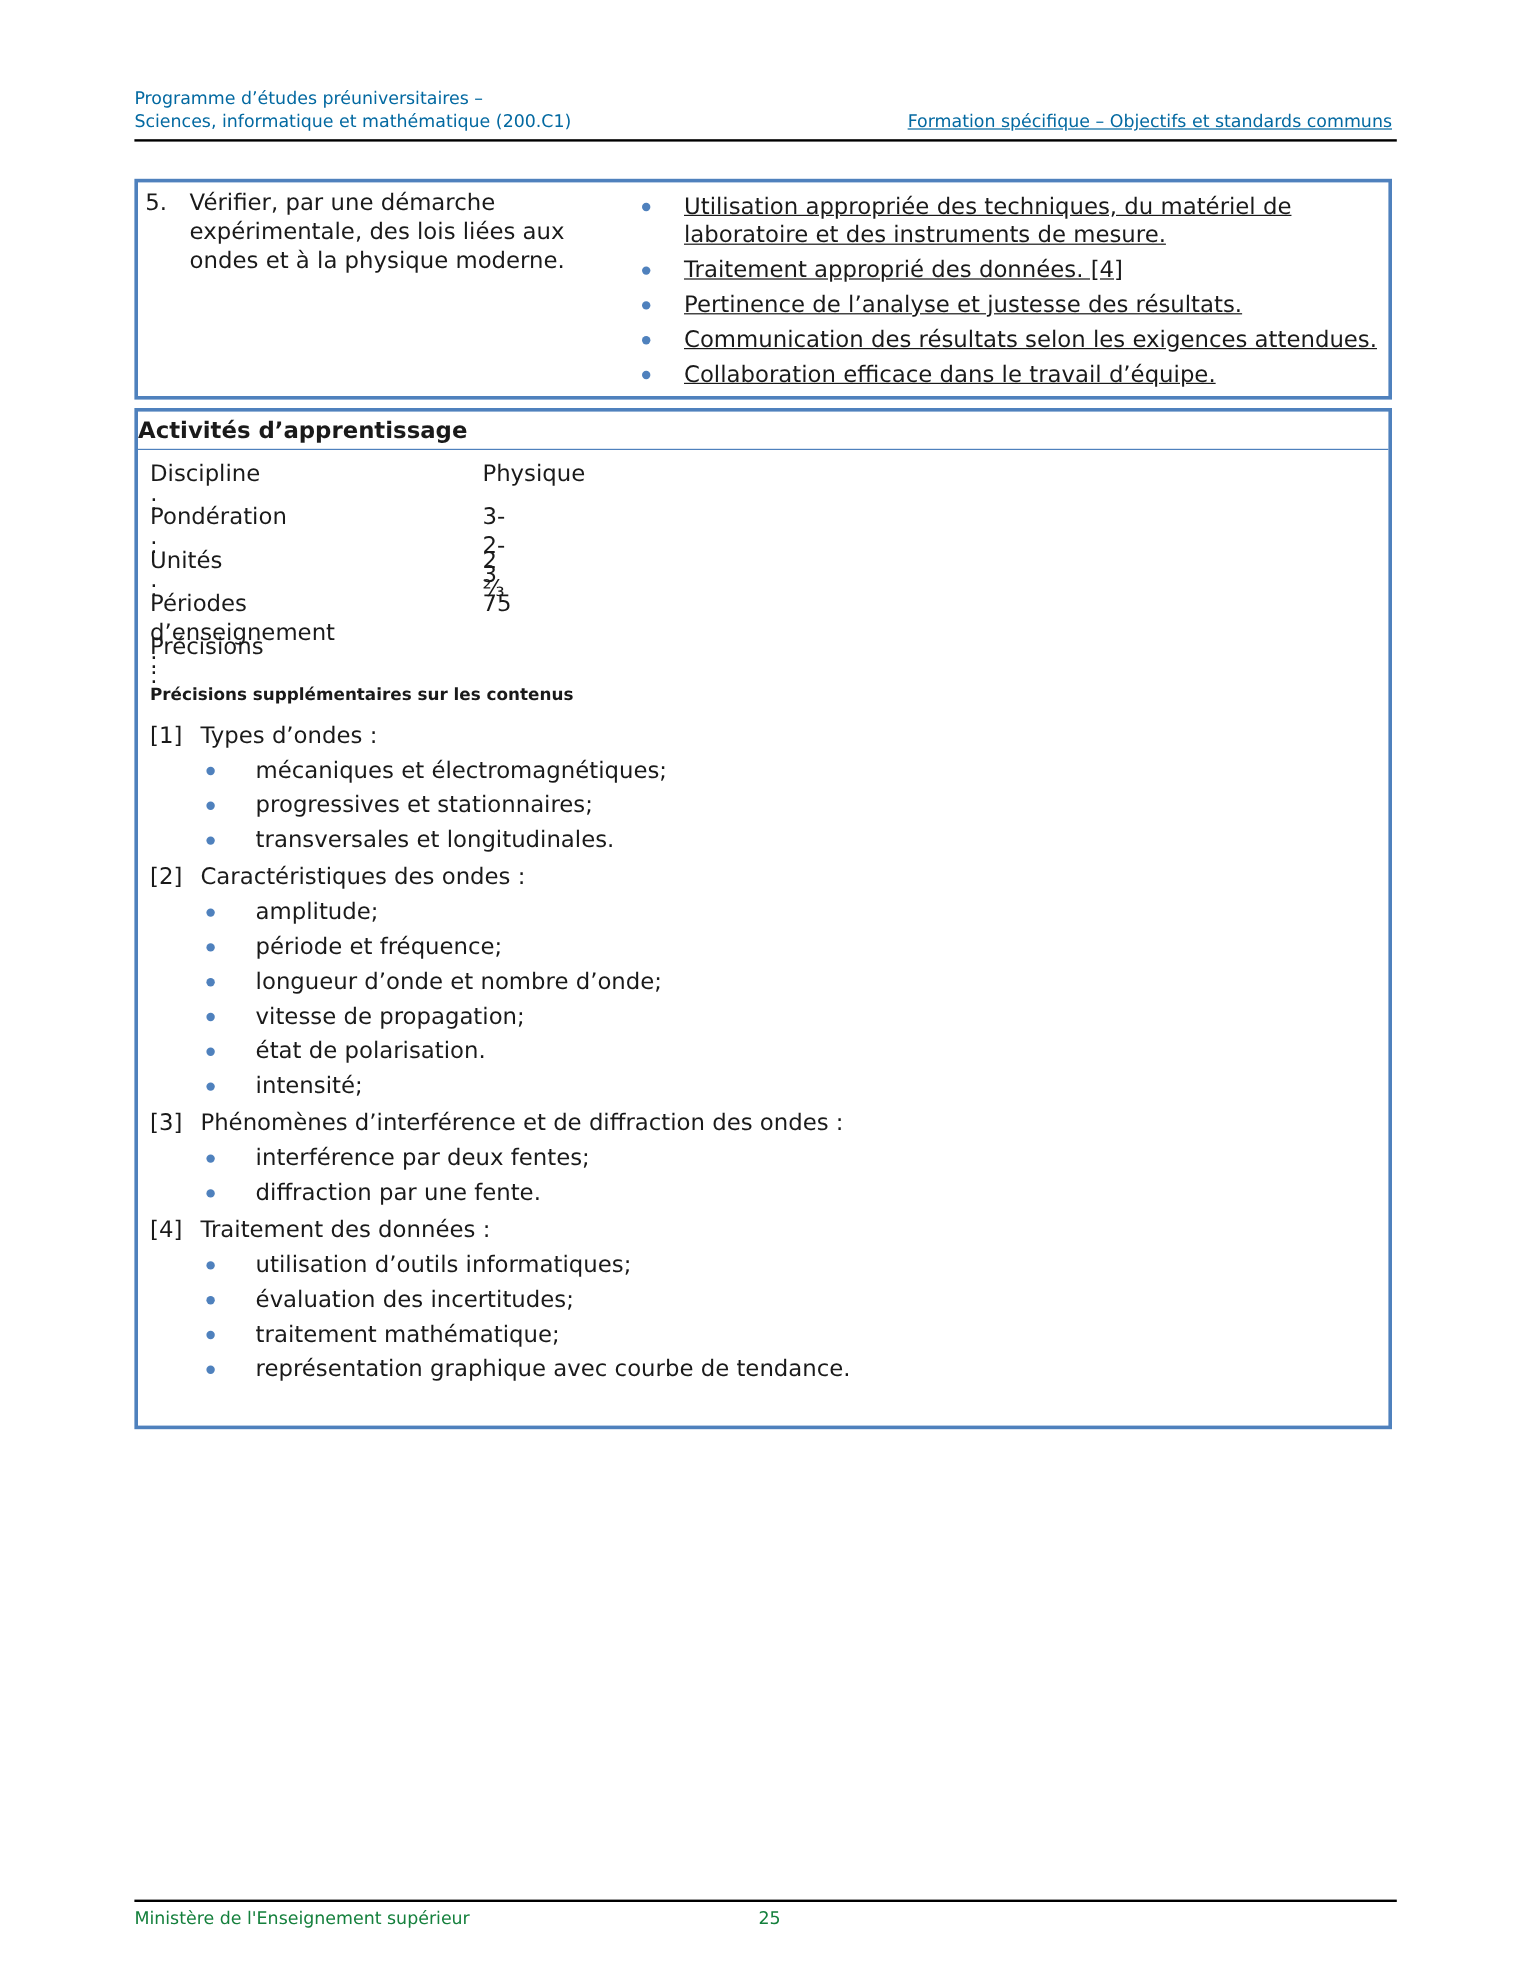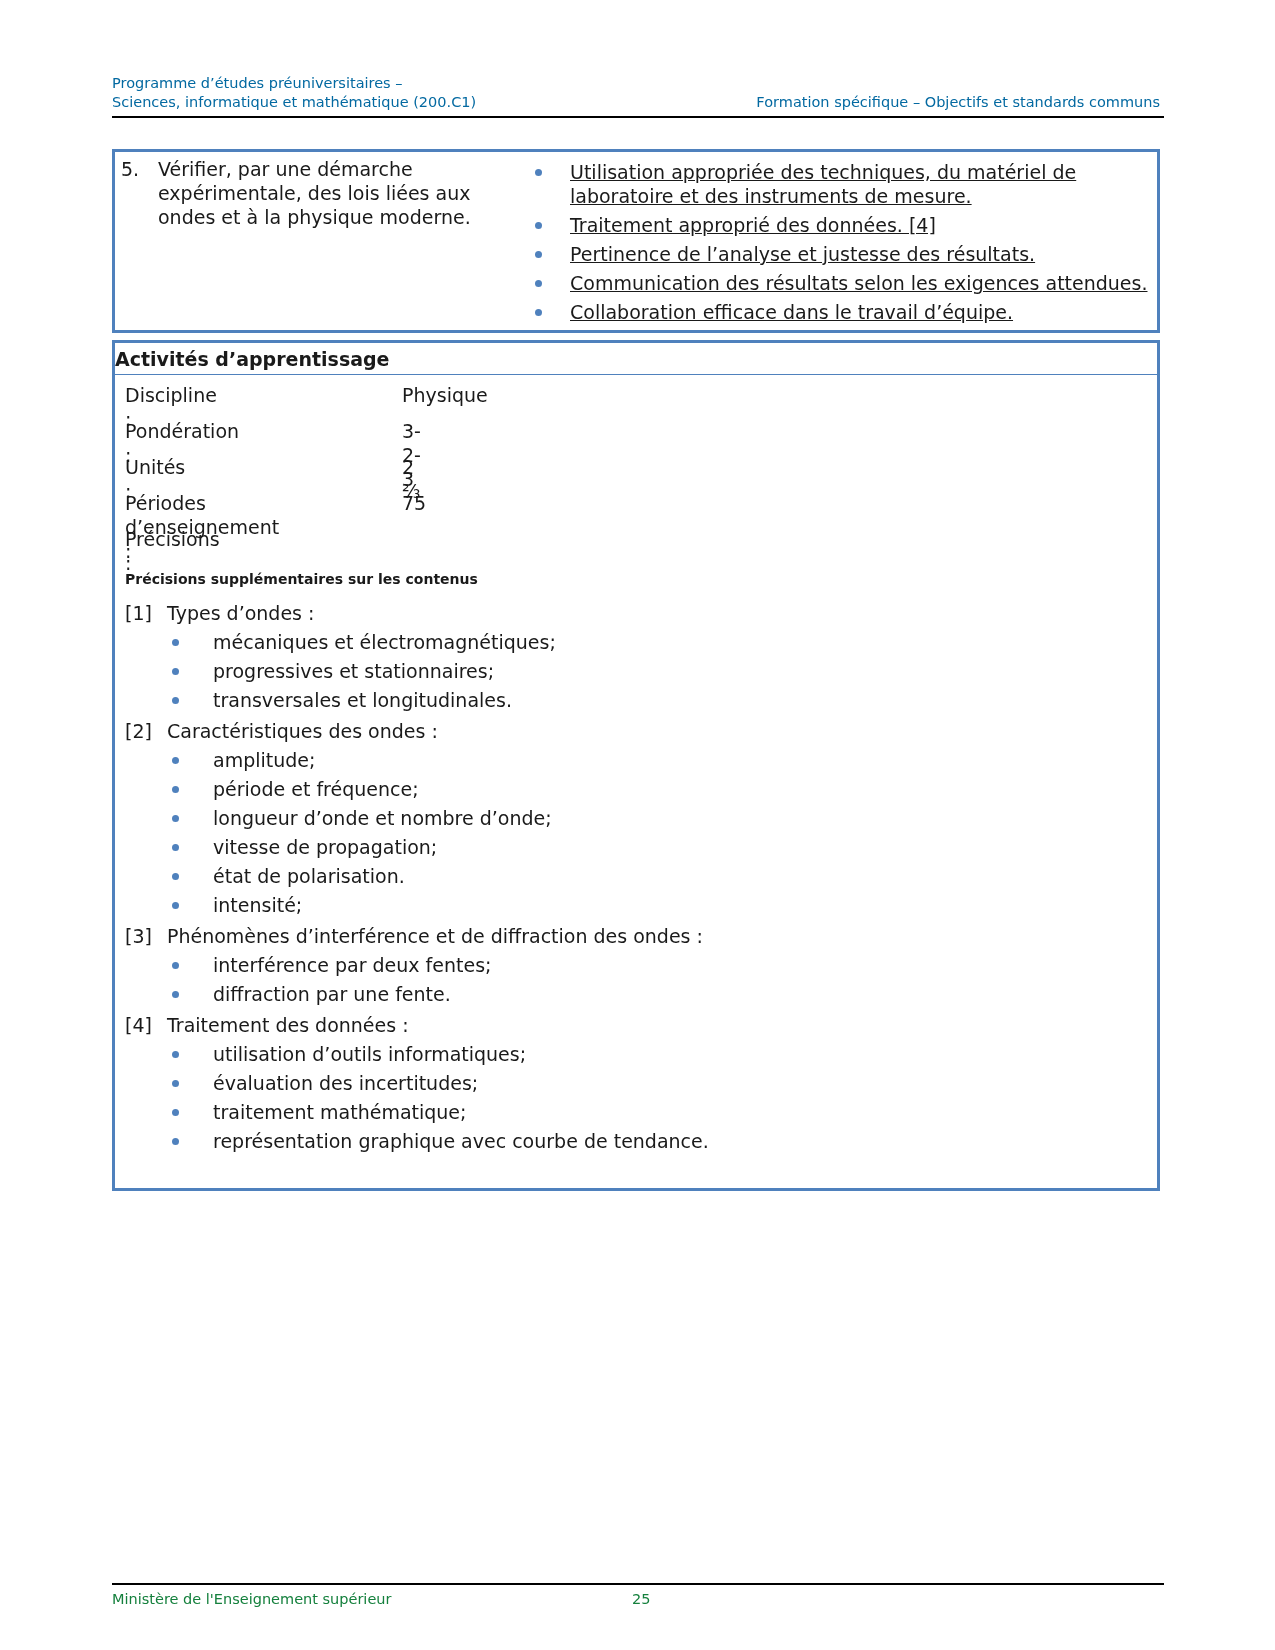--- a/index.html
+++ b/index.html
@@ -1,21 +1,21 @@
 <!DOCTYPE html>
 <html><head>
 <meta charset="utf-8">
 <style>
   html, body { margin: 0; padding: 0; background: #ffffff; }
   body { width: 1275px; height: 1650px; position: relative; overflow: hidden;
          font-family: "DejaVu Sans", "Liberation Sans", sans-serif; color: #1a1a1a; }
   .page-header { position: absolute; left: 112px; top: 74px; width: 1052px; height: 42px;
                  border-bottom: 2px solid #000; color: #0369a1; font-size: 14.5px; line-height: 19px; }
   .page-header .left { position: absolute; left: 0; top: 0; }
-  .page-header .right { position: absolute; right: 4px; top: 19px; }
+  .page-header .right { position: absolute; right: 4px; top: 19px; text-decoration: underline; }
   .box { position: absolute; left: 112px; width: 1048px; border: 3px solid #4f81bd; box-sizing: border-box; }
   .box1 { top: 149px; height: 184px; }
   .box2 { top: 340px; height: 851px; }
   .comp-left { position: absolute; left: 6px; top: 5px; width: 400px; font-size: 19px; line-height: 24px; }
   .comp-left .num { position: absolute; left: 0; top: 0; }
   .comp-left .txt { position: absolute; left: 37px; top: 0; width: 370px; }
   .comp-right { position: absolute; left: 418px; top: 8px; width: 620px; font-size: 19px; line-height: 24px; text-decoration: underline; }
   .crit { position: relative; padding-left: 37px; margin-bottom: 5px; }
   .bullet { position: absolute; width: 7px; height: 7px; border-radius: 50%; background: #4f81bd; }
   .crit .bullet { left: 2px; top: 9px; }

